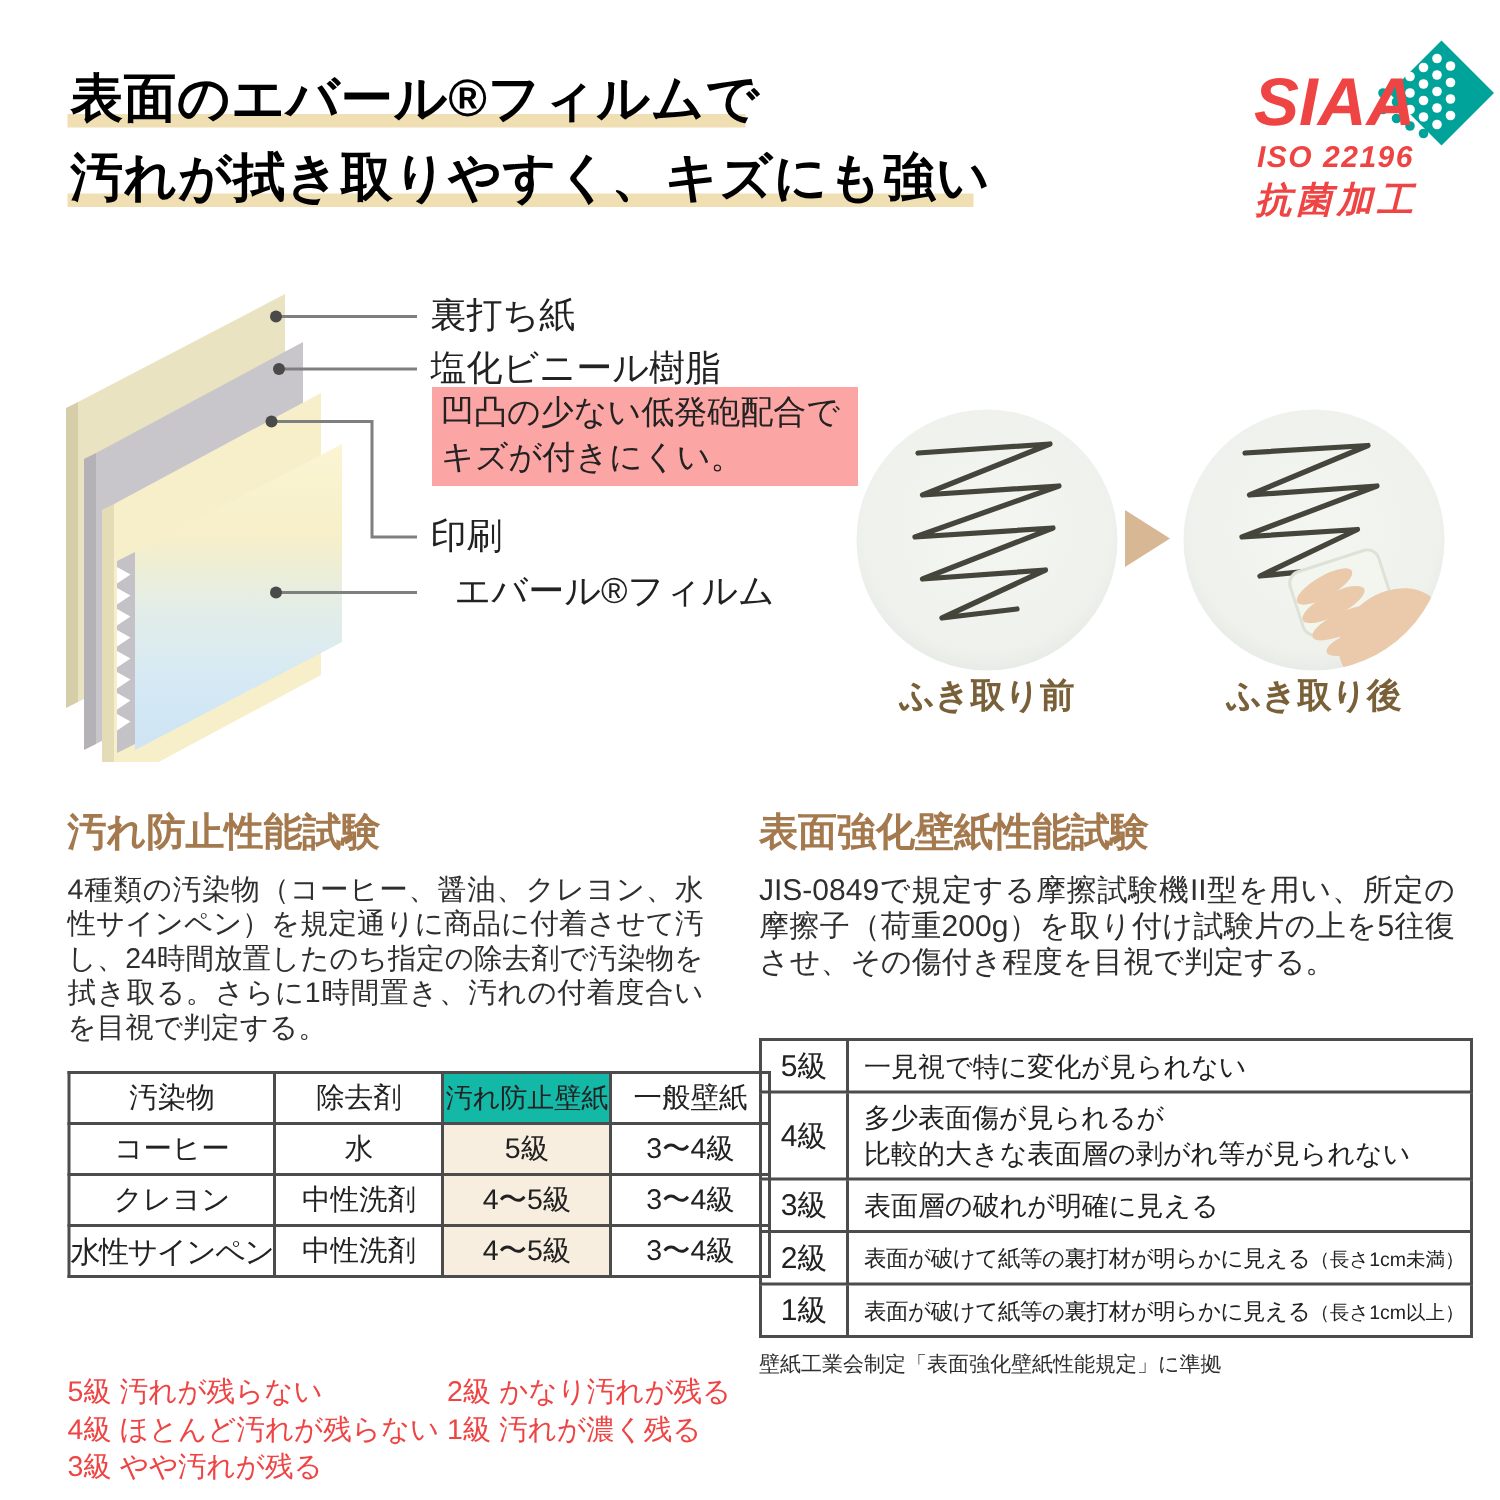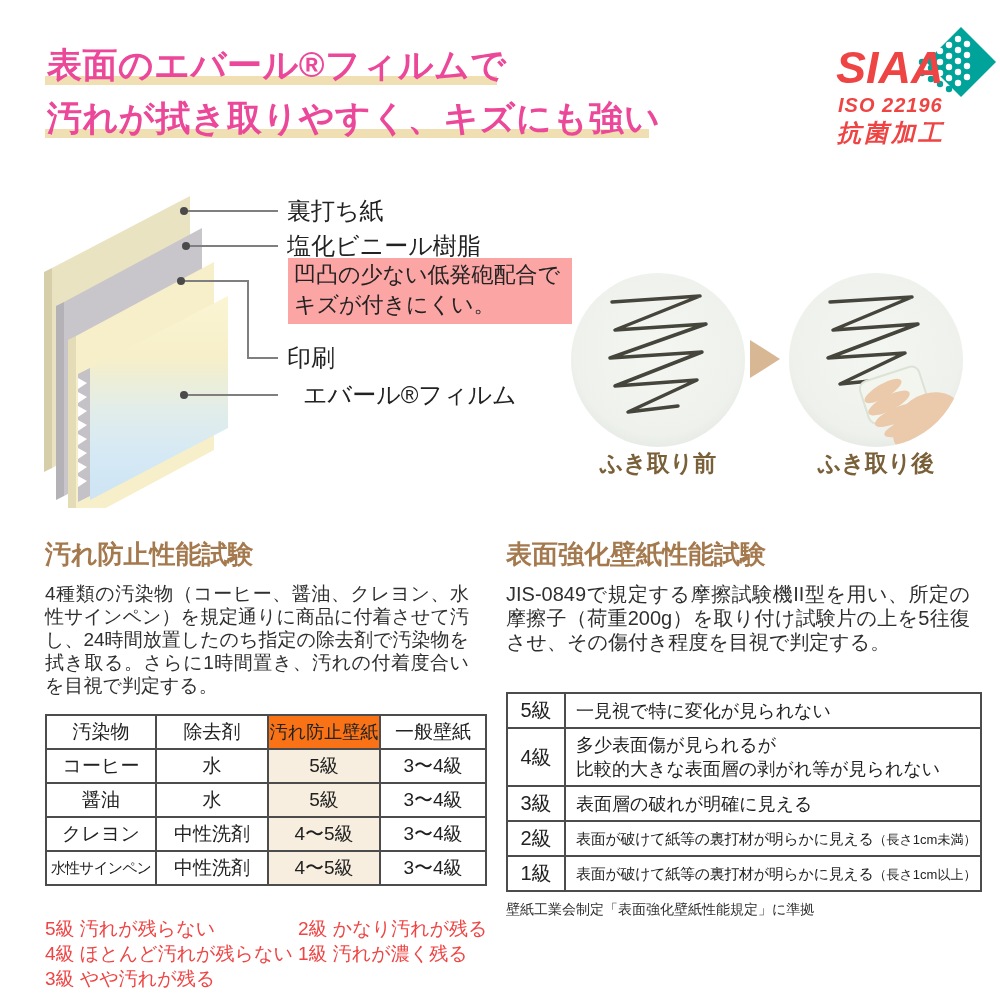--- a/index.html
+++ b/index.html
@@ -1,21 +1,21 @@
 <!DOCTYPE html>
 <html><head>
 <meta charset="utf-8">
 <style>
   html,body{margin:0;padding:0;background:#fff;}
   .page{position:relative;width:1000px;height:1000px;background:#ffffff;overflow:hidden;
         font-family:"Liberation Sans","DejaVu Sans",sans-serif;color:#333;}
   .abs{position:absolute;}
 
   
-  .title-line{position:absolute;left:47px;font-size:35px;font-weight:bold;color:#ec4899;letter-spacing:0.5px;white-space:nowrap;z-index:2;}
+  .title-line{position:absolute;left:47px;font-size:35px;font-weight:bold;color:#000000;letter-spacing:0.5px;white-space:nowrap;z-index:2;}
   .title-underline{position:absolute;left:45px;height:9px;background:#F0DFB2;z-index:1;}
 
   
   .siaa{position:absolute;left:826px;top:25px;width:180px;height:125px;color:#ef4444;font-style:italic;}
   .siaa-brand{position:absolute;left:10px;top:20px;font-size:45px;font-weight:bold;letter-spacing:0px;line-height:1;}
   .siaa-iso{position:absolute;left:12px;top:69px;font-size:20px;font-weight:bold;letter-spacing:1px;}
   .siaa-cert{position:absolute;left:11px;top:92px;font-size:24px;font-weight:bold;letter-spacing:3px;}
 
   
   .layer-label{position:absolute;font-size:24px;color:#222;white-space:nowrap;line-height:28px;}
@@ -26,23 +26,23 @@
   .wipe-label{position:absolute;top:448px;width:180px;text-align:center;font-size:23px;font-weight:bold;color:#7A6038;white-space:nowrap;}
 
   
   .sec-heading{position:absolute;top:537px;font-size:26px;font-weight:bold;color:#A5794E;white-space:nowrap;}
   .sec-body{position:absolute;top:582px;font-size:19px;line-height:23px;color:#2f2f2f;text-align:justify;}
 
   
   .stain-table{position:absolute;left:45px;top:714px;border-collapse:collapse;table-layout:fixed;
                font-size:19px;color:#222;text-align:center;}
   .stain-table th,.stain-table td{border:2px solid #4c4c4c;height:32px;padding:0;font-weight:normal;white-space:nowrap;overflow:visible;}
-  .tan-h{background:#f97316;font-size:18px;margin-left:36px;}
+  .tan-h{background:#14b8a6;font-size:18px;margin-left:36px;}
   .tan-c{background:#F7EEDF;}
-  .cell-small{font-size:15px;letter-spacing:-1px;margin-top:30px;}
+  .cell-small{font-size:20px;letter-spacing:-1px;margin-top:30px;}
 
   
   .legend{position:absolute;top:916px;font-size:19px;line-height:25px;color:#ef4444;white-space:nowrap;}
 
   
   .surface-table{position:absolute;left:506px;top:692px;border-collapse:collapse;table-layout:fixed;color:#222;}
   .surface-table td{border:2px solid #4c4c4c;padding:0;}
   .surface-table td.grade{text-align:center;font-size:20px;height:33px;}
   .surface-table td.desc{text-align:left;font-size:18px;padding:2px 4px 2px 10px;line-height:24px;white-space:nowrap;}
   .tight{font-size:15px;letter-spacing:-0.3px;}
@@ -197,26 +197,20 @@
       <th class="tan-h">汚れ防止壁紙</th>
       <th>一般壁紙</th>
     </tr>
     <tr>
       <td>コーヒー</td>
       <td>水</td>
       <td class="tan-c">5級</td>
       <td>3〜4級</td>
     </tr>
     <tr>
-      <td>醤油</td>
-      <td>水</td>
-      <td class="tan-c">5級</td>
-      <td>3〜4級</td>
-    </tr>
-    <tr>
       <td>クレヨン</td>
       <td>中性洗剤</td>
       <td class="tan-c">4〜5級</td>
       <td>3〜4級</td>
     </tr>
     <tr>
       <td class="cell-small">水性サインペン</td>
       <td>中性洗剤</td>
       <td class="tan-c">4〜5級</td>
       <td>3〜4級</td>

